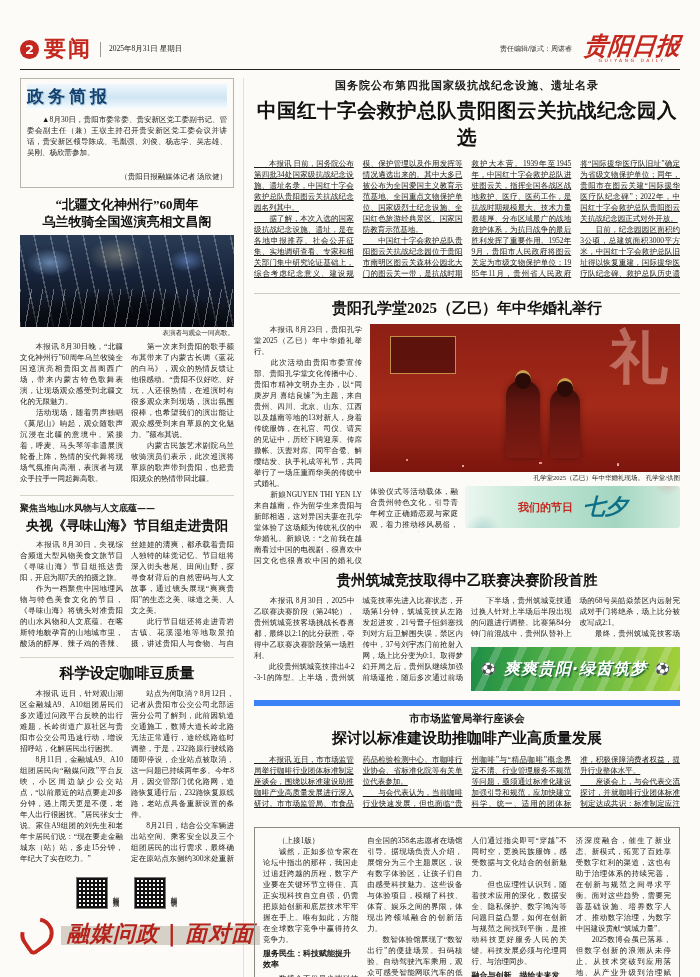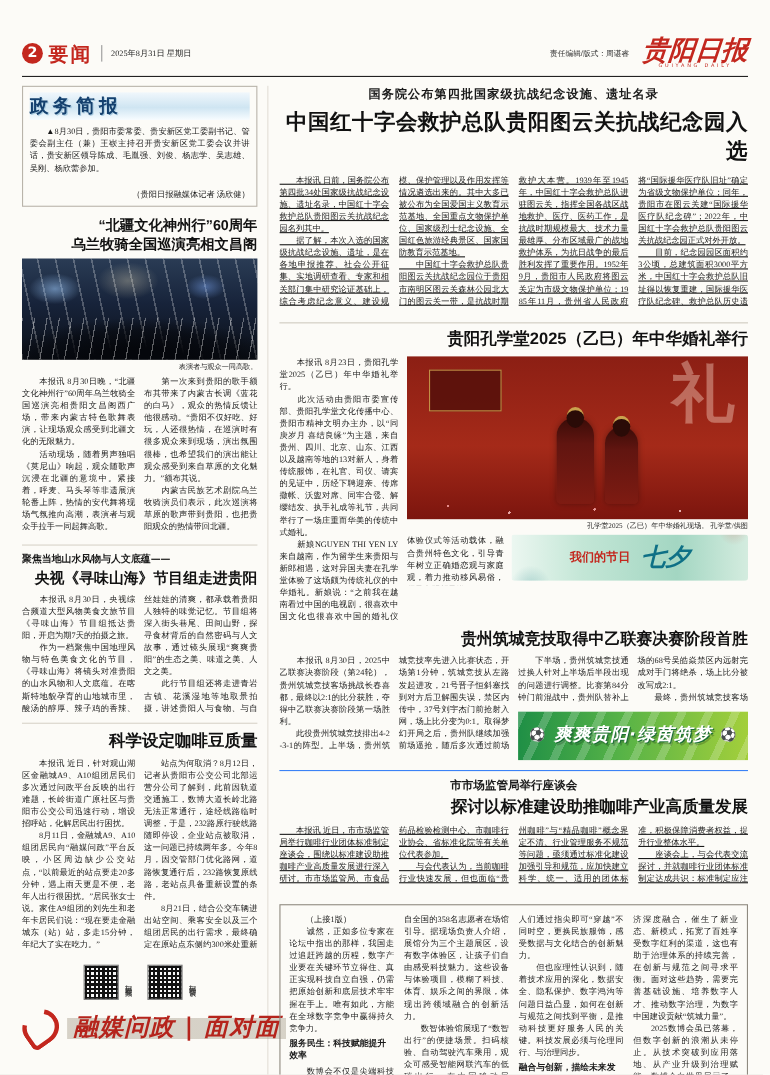--- a/index.html
+++ b/index.html
@@ -7,21 +7,21 @@
     width:700px;height:977px;box-sizing:border-box;margin:0 auto;
     background:#fcfbf7;padding:34px 20px 10px;
     font-family:"Liberation Serif","DejaVu Serif",serif;color:#1a1a1a;
     position:relative;overflow:hidden;
   }
   
   .hdr{display:flex;align-items:center;border-bottom:1.5px solid #222;padding-bottom:5px;}
   .pagenum{width:19px;height:19px;border-radius:50%;background:#c3271e;color:#fff;
     font-family:"DejaVu Sans",sans-serif;font-weight:bold;font-size:13px;line-height:19px;
     text-align:center;flex:none;}
-  .section-title{font-family:"DejaVu Sans",sans-serif;font-weight:900;font-size:18px;
+  .section-title{font-family:"DejaVu Sans",sans-serif;font-weight:900;font-size:22px;
     color:#c3271e;margin:0 8px 0 5px;letter-spacing:2px;}
   .hdr-sep{width:1px;height:15px;background:#999;margin-right:8px;}
   .hdr-date{font-size:7.5px;color:#222;}
   .hdr-spacer{flex:1;}
   .editor{font-size:7px;color:#333;margin-right:12px;font-family:Liberation Sans, sans-serif;}
   .masthead-wrap{text-align:center;line-height:1;}
   .masthead{color:#c3271e;font-weight:900;font-style:italic;font-size:24px;
     font-family:"DejaVu Serif",serif;transform:skewX(-5deg);display:inline-block;}
   .masthead-sub{font-size:4.5px;letter-spacing:2.5px;color:#c3271e;margin-top:1px;
     font-family:"DejaVu Sans",sans-serif;}
@@ -30,21 +30,21 @@
   .col-left{width:214px;flex:none;border-right:1px solid #e3dfd6;padding-right:9px;}
   .col-right{flex:1;min-width:0;}
   .ldiv{border:none;border-top:1px solid #d8d3c9;margin:6px 0;}
   .rdiv{border:none;border-top:1px solid #cfcabf;margin:7px 0 5px;}
   
   .body-txt{font-size:7.5px;line-height:11px;text-align:justify;word-break:break-all;
     white-space:pre-line;overflow:hidden;}
   .byline{font-size:7.5px;text-align:right;margin-top:2px;}
   .caption{font-size:6.5px;text-align:right;color:#222;margin:2px 0 3px;}
   .kicker{font-family:"DejaVu Sans",sans-serif;font-weight:700;}
-  .headline{font-family:Liberation Sans, sans-serif;font-weight:900;text-align:right;color:#111;}
+  .headline{font-family:Liberation Serif, serif;font-weight:900;text-align:center;color:#111;}
   
   .gov-box{border:1px solid #b9b4aa;padding:5px 6px 5px;}
   .gov-band{height:25px;display:flex;align-items:center;justify-content:flex-start;
     background:linear-gradient(180deg,#f0f7fc 0%,#cfe5f2 55%,#f7fcff 100%);}
   .gov-title{font-family:"DejaVu Sans",sans-serif;font-weight:900;font-size:17px;
     color:#14406e;letter-spacing:4px;text-shadow:1px 1px 0 #a9cbe0;}
   .gov-body{margin-top:5px;height:56px;}
   
   .wulan-headline{font-size:13px;line-height:17px;margin-top:8px;}
   .photo-concert{height:92px;margin-top:5px;position:relative;overflow:hidden;
@@ -122,21 +122,21 @@
   .fb-left{width:50%;height:98px;}
   .fb-right{width:50%;}
   .fb-right-text{height:46px;}
   .fb-banner{height:44px;margin-top:6px;display:flex;align-items:center;justify-content:center;gap:8px;
     background:
       repeating-linear-gradient(115deg,rgba(255,255,255,.20) 0 7px,transparent 7px 22px),
       linear-gradient(90deg,#1f8f46 0%,#57b347 45%,#a3cf3b 100%);}
   .fb-banner-text{font-family:"DejaVu Sans",sans-serif;font-weight:900;font-style:italic;
     font-size:16px;color:#fff;letter-spacing:1px;text-shadow:1px 1px 0 #1c6e35,2px 2px 0 rgba(0,0,0,.2);}
   .soccer{font-size:12px;color:#fff;}
-  .coffee{border-top:1px solid #3b82f6;margin-top:7px;padding-top:6px;}
+  .coffee{border-top:6px solid #3b82f6;margin-top:7px;padding-top:6px;}
   .coffee-kicker{font-size:10.5px;text-align:center;font-weight:900;font-family:"DejaVu Sans",sans-serif;}
   .coffee-headline{font-size:15px;margin:3px 0 6px;}
   .coffee-body{height:64px;}
   .cont-box{border:1px solid #8f8a80;margin-top:9px;padding:7px 8px;}
   .cont-body{column-count:4;column-gap:9px;height:182px;overflow:hidden;}
   .cont-body p{margin:0;font-size:7.5px;line-height:11px;text-align:justify;word-break:break-all;}
   .cont-body p.sub-h{font-family:"DejaVu Sans",sans-serif;font-weight:900;font-size:8px;
     margin:3px 0;text-align:left;}
 </style>
 </head>

